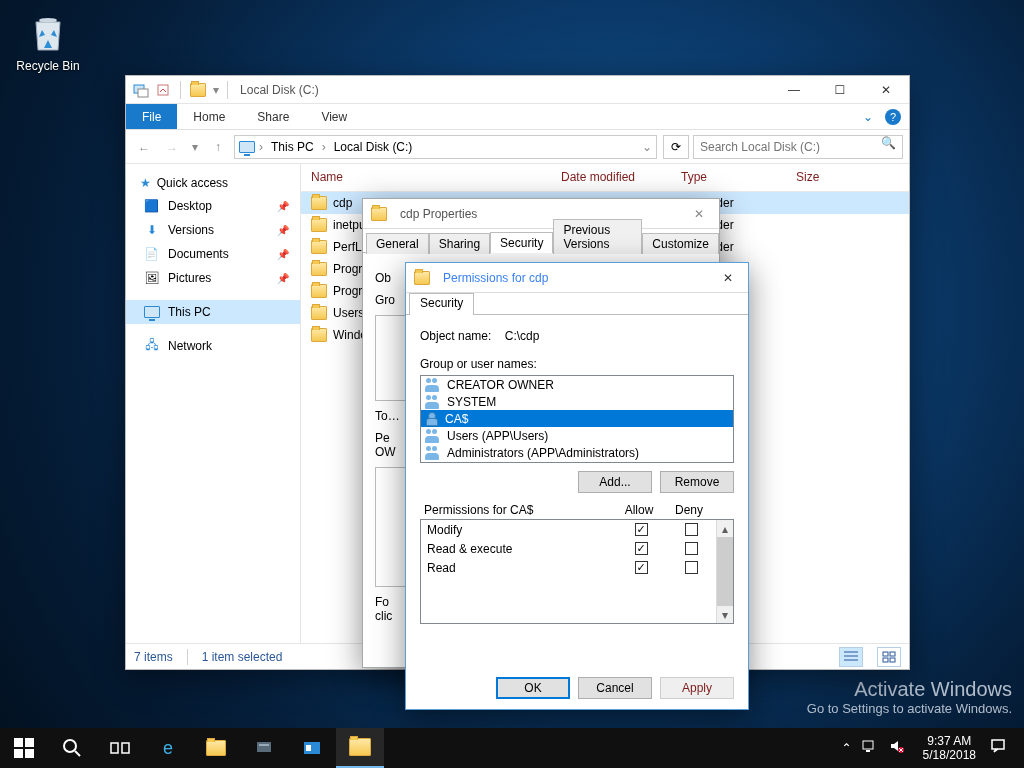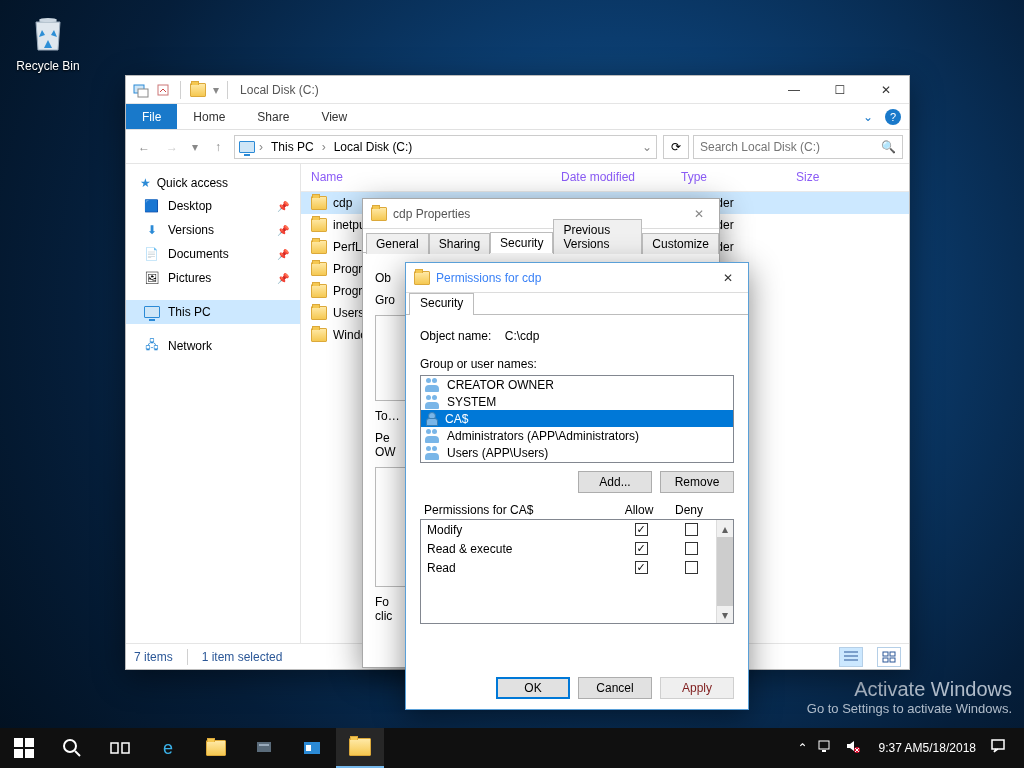--- a/index.html
+++ b/index.html
@@ -14,55 +14,55 @@
 .watermark .t1{font-size:20px;font-weight:300}
 .watermark .t2{font-size:13px}
 
 .taskbar{position:absolute;left:0;right:0;bottom:0;height:40px;background:#101010;display:flex;align-items:stretch;color:#fff}
 .tbtn{width:48px;display:flex;align-items:center;justify-content:center;cursor:pointer}
 .tbtn svg{width:20px;height:20px}
 .task-icons{display:flex}
 .task-icons .tbtn.active{border-bottom:2px solid #76b9ed;background:#272727}
 .tray{margin-left:auto;display:flex;align-items:center;padding:0 4px}
 .tray .tbtn{width:28px}
-.clock{padding:0 10px;display:flex;flex-direction:row;align-items:center;justify-content:center;font-size:11px;cursor:pointer}
+.clock{padding:0 10px;display:flex;flex-direction:column;align-items:center;justify-content:center;font-size:11px;cursor:pointer}
 .showdesk{width:6px;border-left:1px solid #444;cursor:pointer}
 
 .win{position:absolute;background:#fff;box-shadow:0 8px 30px rgba(0,0,0,.45);border:1px solid #5aa0d8}
 .titlebar{height:30px;display:flex;align-items:center}
-.titlebar .title{padding-left:8px;color:#555;font-size:12px;flex:1;display:flex;align-items:center;gap:6px}
+.titlebar .title{padding-left:8px;color:#555;font-size:12px;flex:1;display:flex;align-items:center;gap:13px}
 .winbtns{display:flex;height:100%}
 .winbtns div{width:46px;display:flex;align-items:center;justify-content:center;cursor:pointer;color:#333}
 
 .explorer{top:75px;left:125px;width:785px;height:595px;border:1px solid #bcbcbc}
 .qat{height:28px;background:#fff;border-bottom:1px solid #e5e5e5;display:flex;align-items:center;padding-left:6px;gap:4px}
 .qat .sep{width:1px;height:18px;background:#d0d0d0;margin:0 4px}
 .qat .box{width:18px;height:18px;display:flex;align-items:center;justify-content:center}
 .ribbon-tabs{height:26px;display:flex;align-items:stretch;background:#fff;border-bottom:1px solid #e1e1e1;padding-left:0}
 .r-tab{padding:0 16px;display:flex;align-items:center;cursor:pointer;color:#333;font-size:12px}
 .r-tab.file{background:#1979ca;color:#fff}
 .help-icon{margin-left:auto;width:26px;display:flex;align-items:center;justify-content:center;color:#1979ca;cursor:pointer}
 .addrbar{height:34px;display:flex;align-items:center;gap:4px;padding:2px 6px;border-bottom:1px solid #e5e5e5}
 .navarrow{width:24px;height:24px;display:flex;align-items:center;justify-content:center;cursor:pointer;color:#888}
 .crumbs{flex:1;height:24px;border:1px solid #ccc;display:flex;align-items:center;padding:0 4px;gap:4px}
 .crumb{cursor:pointer;padding:2px 4px}
 .crumbs .chev{color:#888}
 .refresh{width:26px;height:24px;border:1px solid #ccc;display:flex;align-items:center;justify-content:center;cursor:pointer;margin-left:2px}
-.search{width:210px;height:24px;border:1px solid #ccc;display:flex;align-items:center;padding:0 6px;color:#888}
+.search{width:210px;height:24px;border:1px solid #ccc;display:flex;padding:0 6px;color:#888}
 .search input{border:none;outline:none;flex:1;font-size:12px}
 .body{display:flex;height:calc(100% - 28px - 26px - 34px - 26px)}
 .side{width:175px;border-right:1px solid #e5e5e5;padding:8px 0;overflow:hidden}
 .side .item{display:flex;align-items:center;gap:8px;height:24px;padding-left:18px;cursor:pointer}
 .side .item.sel{background:#cce8ff}
 .side .ico{width:16px;height:16px;display:flex;align-items:center;justify-content:center}
 .side .pin{margin-left:auto;margin-right:10px;color:#888;font-size:10px}
 .side .hdr{font-size:12px;padding:4px 0 4px 14px;display:flex;align-items:center;gap:6px}
 .listarea{flex:1;overflow:hidden}
 .cols{display:flex;height:28px;border-bottom:1px solid #e9e9e9}
-.cols div{padding:6px 10px;color:#8b5cf6;cursor:pointer;border-right:1px solid transparent}
+.cols div{padding:6px 10px;color:#7f1d1d;cursor:pointer;border-right:1px solid transparent}
 .c-name{width:250px}.c-date{width:120px}.c-type{width:115px}.c-size{flex:1}
 .rows .row{display:flex;align-items:center;height:22px;padding-left:10px;cursor:pointer}
 .rows .row.sel{background:#cce8ff}
 .rows .row .nm{display:flex;align-items:center;gap:6px;width:250px}
 .rows .row .dt{width:120px;color:#555}
 .rows .row .tp{width:115px}
 .folder-icon{width:16px;height:14px;background:linear-gradient(#ffe9a6,#f5c851);border:1px solid #dca93a;border-radius:1px;position:relative}
 .folder-icon::before{content:"";position:absolute;top:-3px;left:0;width:6px;height:3px;background:#f5c851;border:1px solid #dca93a;border-bottom:none}
 .status{height:26px;border-top:1px solid #e5e5e5;display:flex;align-items:center;padding:0 8px;gap:14px;color:#2b5797;font-size:12px}
 .status .sepv{width:1px;height:16px;background:#d0d0d0}
@@ -378,25 +378,25 @@
           <div class="li">
             <div class="u-multi"></div>
             <span>SYSTEM</span>
           </div>
           <div class="li sel">
             <div class="u-single"></div>
             <span>CA$</span>
           </div>
           <div class="li">
             <div class="u-multi"></div>
-            <span>Administrators (APP\Administrators)</span>
+            <span>Users (APP\Users)</span>
           </div>
           <div class="li">
             <div class="u-multi"></div>
-            <span>Users (APP\Users)</span>
+            <span>Administrators (APP\Administrators)</span>
           </div>
         </div>
       <div class="btnrow">
         <button class="wbtn">Add...</button>
         <button class="wbtn">Remove</button>
       </div>
       <div class="perm-table-wrap">
         <div class="perm-head">
           <div class="h1">Permissions for CA$</div>
           <div class="h2">Allow</div>

